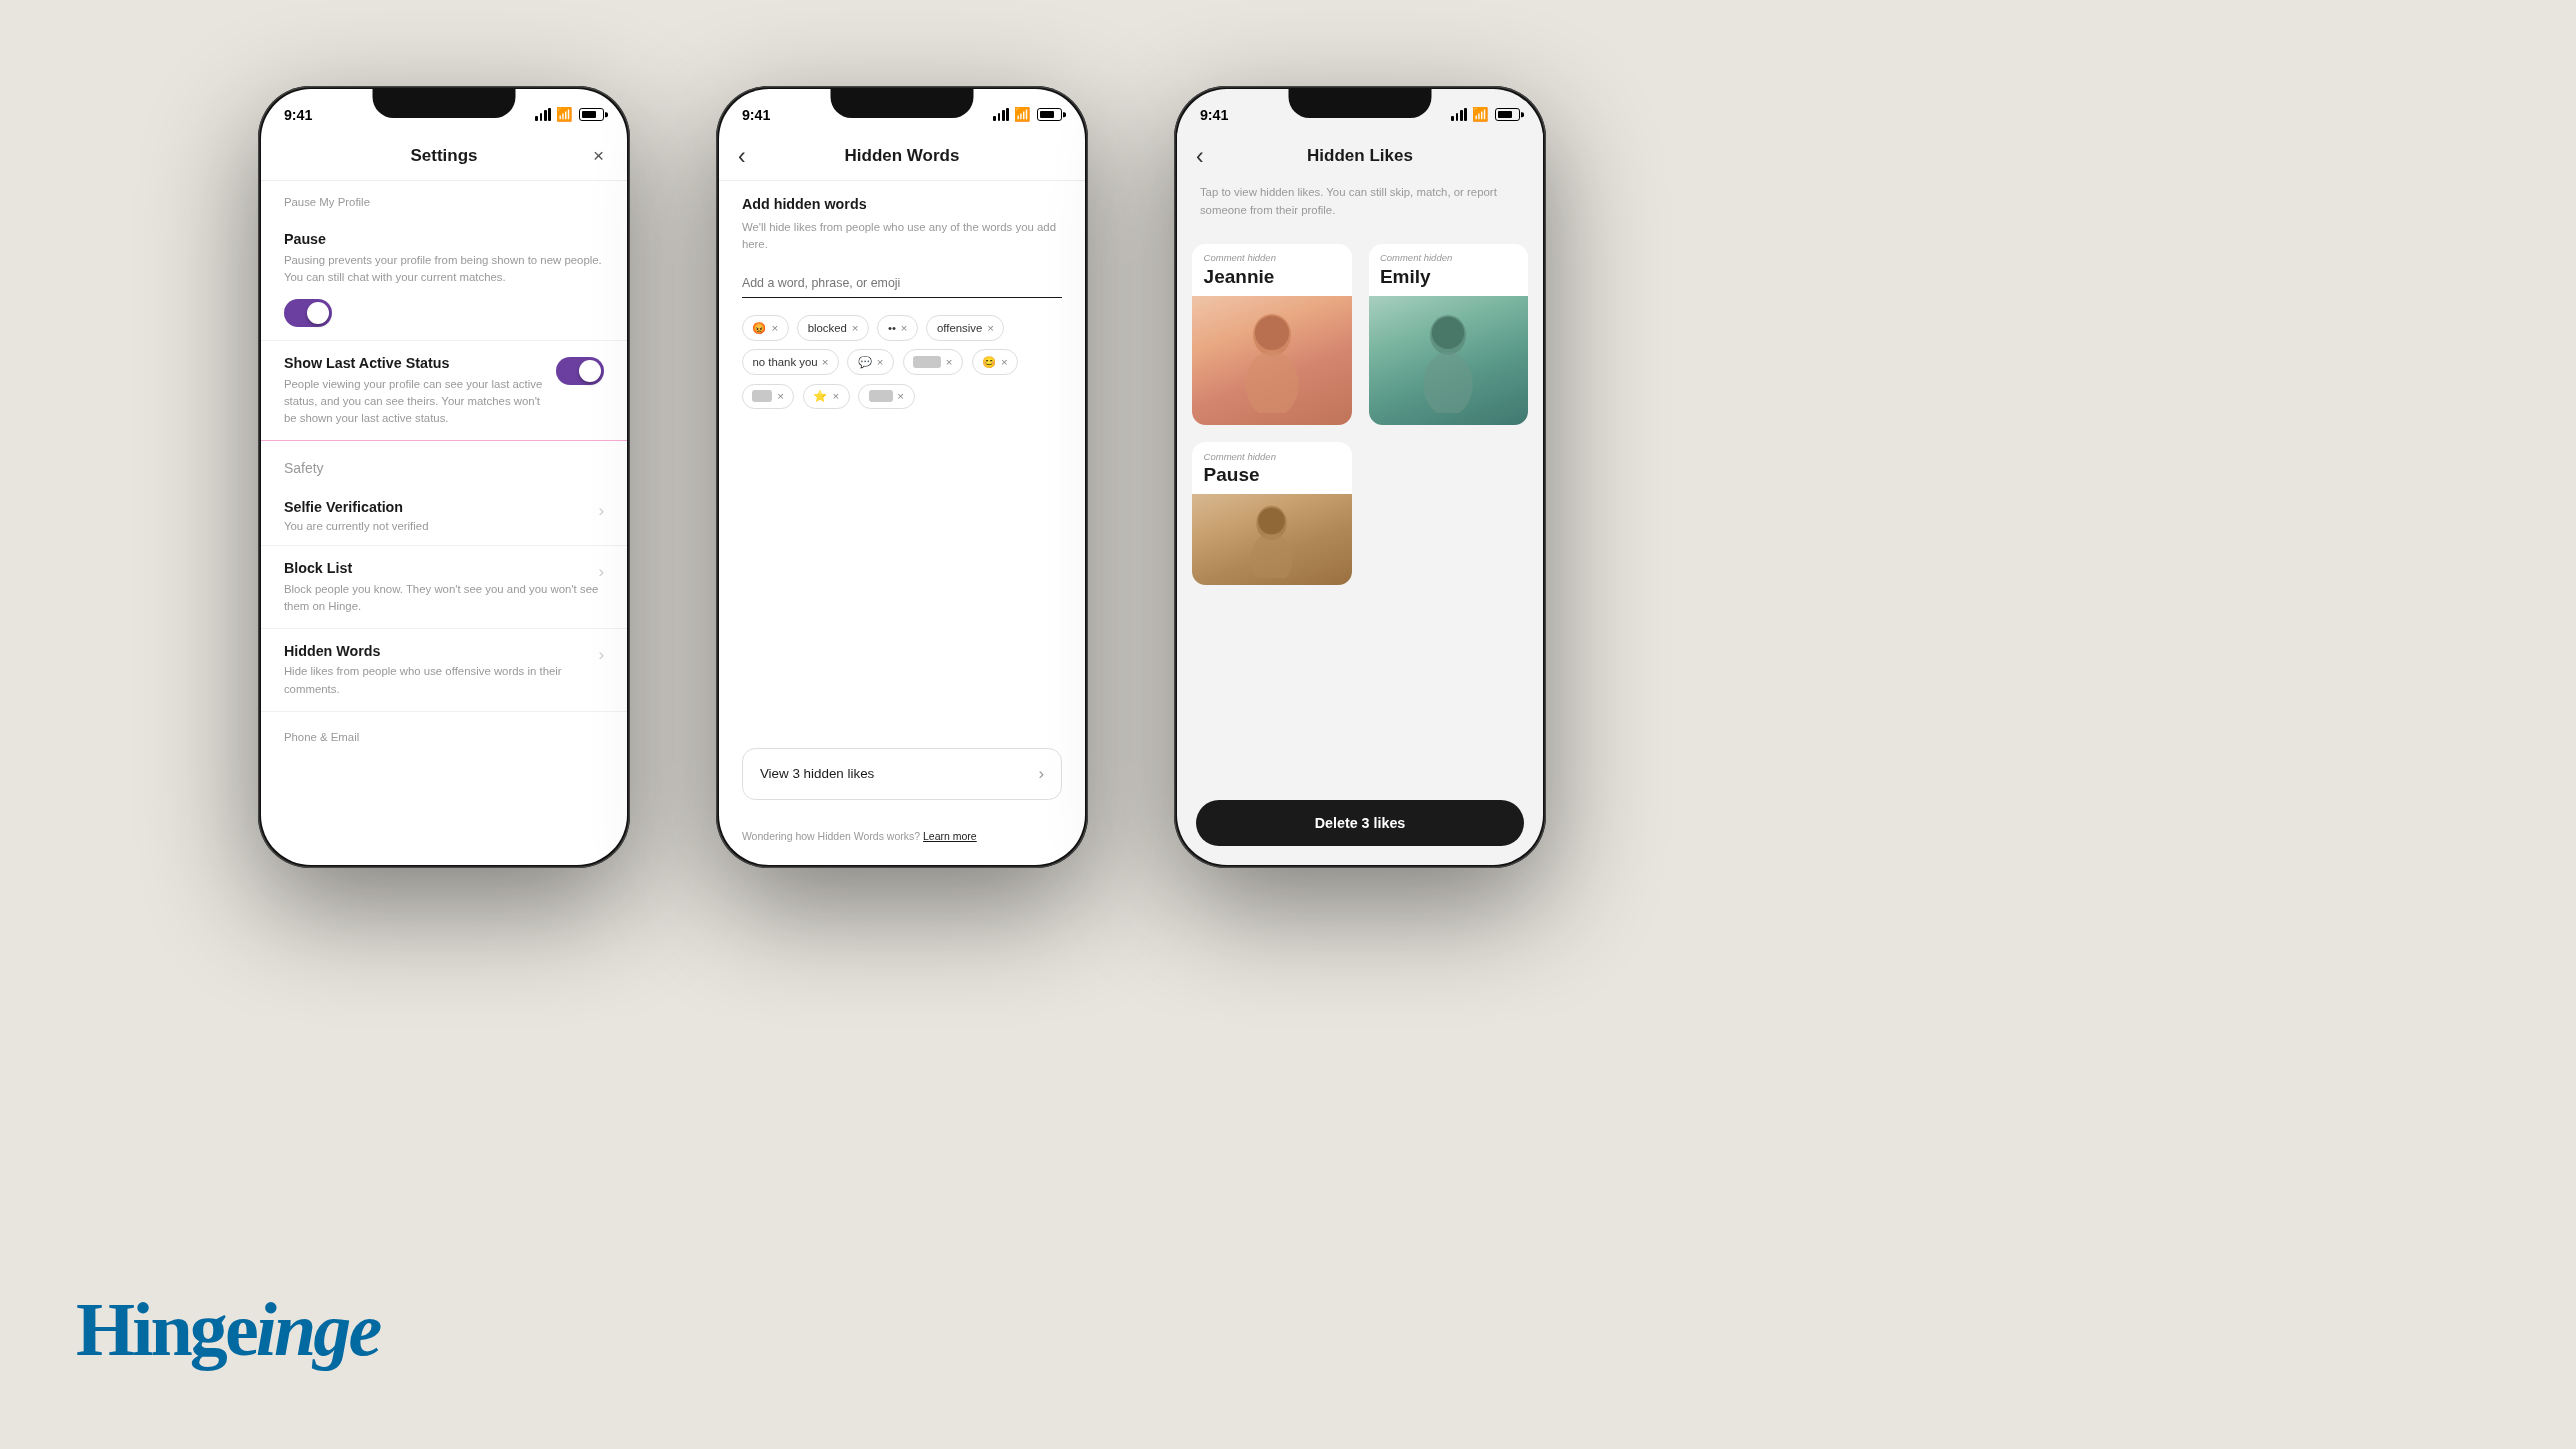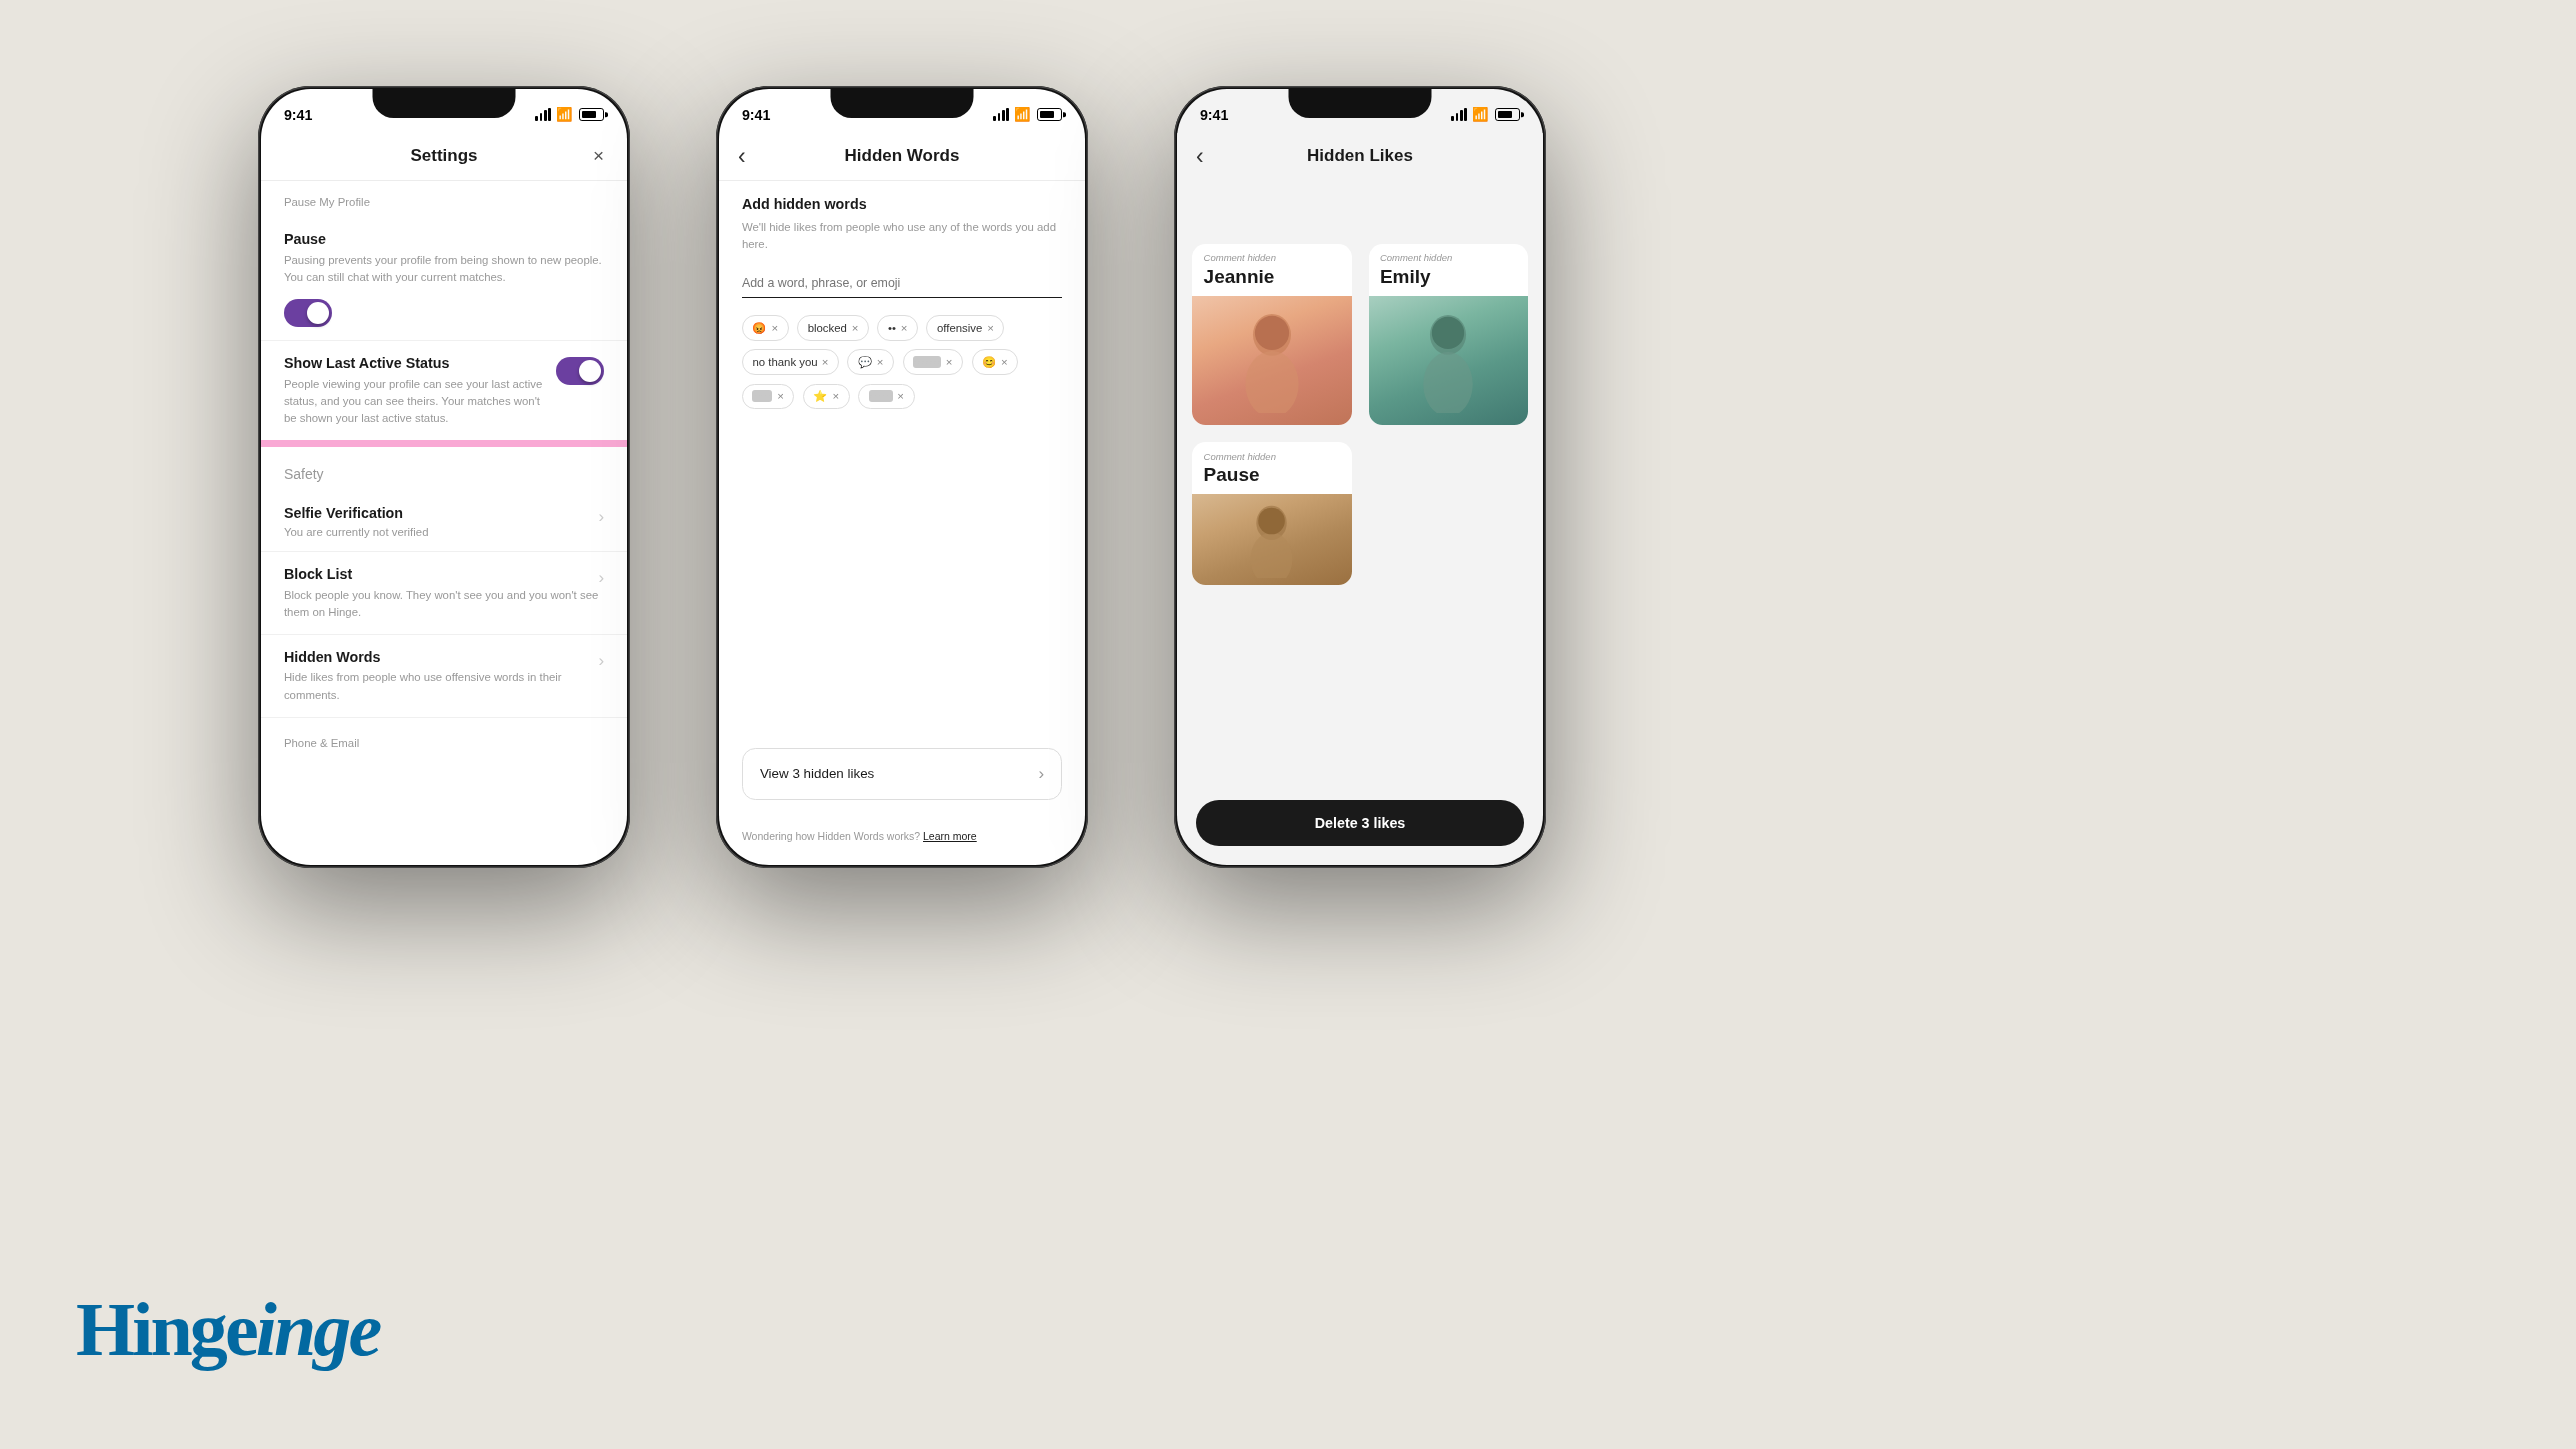--- a/index.html
+++ b/index.html
@@ -58,21 +58,21 @@
         <div style="padding:13.4px 23px;border-bottom:1px solid #f0f0f0;display:flex;align-items:flex-start;justify-content:space-between;gap:11.4px;flex-direction:column;">
           <div style="flex:1;">
             <div style="font-size:14.3px;font-weight:700;color:#1a1a1a;margin-bottom:4.8px;">Pause</div>
             <div style="font-size:11.4px;color:#999;line-height:1.5;">Pausing prevents your profile from being shown to new people. You can still chat with your current matches.</div>
           </div>
           <div style="width:48px;height:28px;background:#6b3fa0;border-radius:14.3px;position:relative;flex-shrink:0;margin-top:1.9px;cursor:pointer;">
             <div style="position:absolute;right:2.9px;top:2.9px;width:22px;height:22px;background:#fff;border-radius:50%;box-shadow:0 1.9px 3.8px rgba(0,0,0,0.3);"></div>
           </div>
         </div>
 
-        <div style="padding:13.4px 23px;border-bottom:7px solid #f9a8d4;display:flex;align-items:flex-start;justify-content:space-between;gap:11.4px;">
+        <div style="padding:13.4px 23px;border-bottom:1px solid #f9a8d4;display:flex;align-items:flex-start;justify-content:space-between;gap:11.4px;">
           <div style="flex:1;">
             <div style="font-size:14.3px;font-weight:700;color:#1a1a1a;margin-bottom:4.8px;">Show Last Active Status</div>
             <div style="font-size:11.4px;color:#999;line-height:1.5;">People viewing your profile can see your last active status, and you can see theirs. Your matches won't be shown your last active status.</div>
           </div>
           <div style="width:48px;height:28px;background:#6b3fa0;border-radius:14.3px;position:relative;flex-shrink:0;margin-top:1.9px;cursor:pointer;">
             <div style="position:absolute;right:2.9px;top:2.9px;width:22px;height:22px;background:#fff;border-radius:50%;box-shadow:0 1.9px 3.8px rgba(0,0,0,0.3);"></div>
           </div>
         </div>
 
         <div style="padding:19px 23px 9.5px;font-size:14px;color:#999;font-weight:500;">Safety</div>
@@ -238,20 +238,21 @@
             <div style="position:absolute;right:-4.8px;top:50%;transform:translateY(-50%);width:2.9px;height:5.7px;background:#000;border-radius:0 1.9px 1.9px 0;"></div>
           </div>
         </div>
       </div>
 
       <div style="position:absolute;top:44px;left:0;right:0;padding:13.4px 23px;display:flex;align-items:center;justify-content:center;background:#f3f3f3;">
         <button style="position:absolute;left:19px;background:none;border:none;font-size:23px;color:#333;cursor:pointer;">‹</button>
         <span style="font-size:17px;font-weight:700;color:#1a1a1a;">Hidden Likes</span>
       </div>
 
+      <div style="position:absolute;top:86px;left:0;right:0;padding:9.5px 23px 13.4px;font-size:11.4px;color:#999;line-height:1.5;background:#f3f3f3;">Tap to view hidden likes. You can still skip, match, or report someone from their profile.</div>
 
       <div style="position:absolute;top:155px;left:15.3px;right:15.3px;display:grid;grid-template-columns:1fr 1fr;gap:17px;">
 
         <div style="background:#fff;border-radius:13.4px;overflow:hidden;cursor:pointer;">
           <div style="padding:8.6px 11.4px 2.9px;font-size:9.5px;color:#999;font-style:italic;">Comment hidden</div>
           <div style="padding:0 11.4px 7.6px;font-size:19px;font-weight:800;color:#1a1a1a;">Jeannie</div>
           <div style="width:100%;height:129px;background:linear-gradient(160deg,#f0c4a8 0%,#e8a882 30%,#d4856e 60%,#c07458 100%);position:relative;display:flex;align-items:center;justify-content:center;overflow:hidden;">
 
             <svg width="76" height="105" viewBox="0 0 80 110">
               <ellipse cx="40" cy="28" rx="20" ry="22" fill="#c8805a" opacity="0.7"></ellipse>

